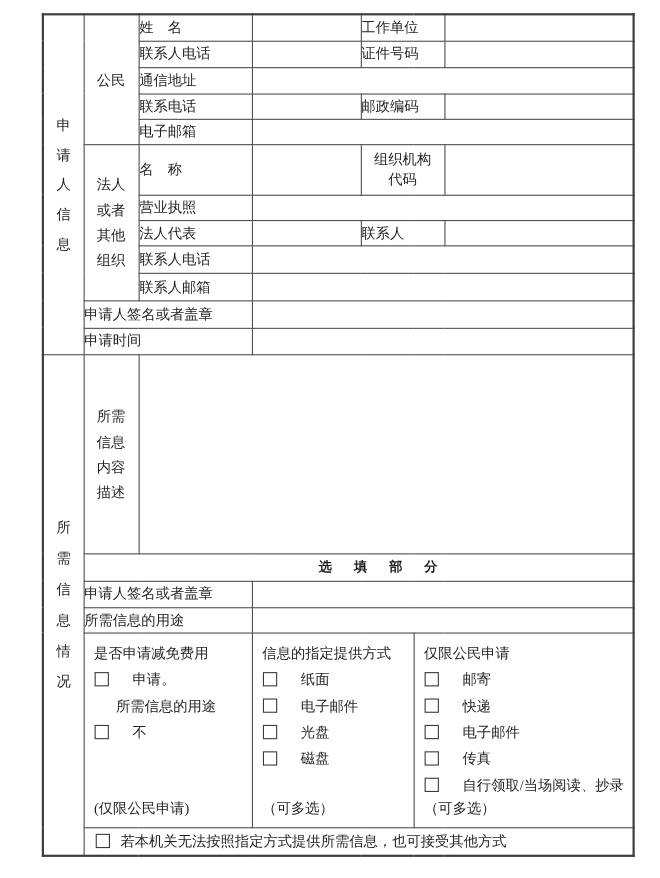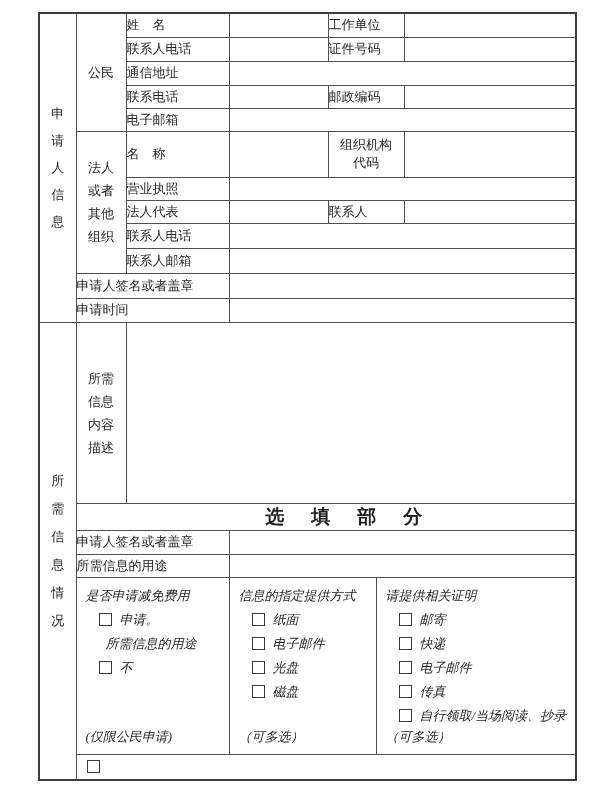--- a/index.html
+++ b/index.html
@@ -17,25 +17,25 @@
   td {
     border:1px solid #4f4f4f;
     padding:0; font-size:13px; vertical-align:middle;
     overflow:hidden;
   }
   .flabel { }
   .vlabel { text-align:center; white-space:pre-line; line-height:27px; font-size:13px; }
   .vlabel6 { text-align:center; white-space:pre-line; line-height:28px; font-size:13px; }
   .glabel { text-align:center; white-space:pre-line; line-height:23px;margin-top:36px; }
   .wrap2 { text-align:center; white-space:pre-line; line-height:18px; }
-  .section-hdr { text-align:center; font-weight:bold; font-size:19px; letter-spacing:4px;padding-left:40px; }
-  .top-cell { vertical-align:top;font-style:italic; }
+  .section-hdr { text-align:center; font-weight:bold; font-size:12px; letter-spacing:4px;padding-left:40px; }
+  .top-cell { vertical-align:top; }
   .optcol { display:flex; flex-direction:column; height:175px; box-sizing:border-box; padding:10px 4px 9px 9px; }
   .opt-header { line-height:15px; }
-  .opt-item { display:flex; align-items:center; gap:8px; margin-top:10px; line-height:14px;margin-left:13px; }
+  .opt-item { display:flex; align-items:center; gap:22px; margin-top:10px; line-height:14px; }
   .opt-subnote { margin-top:10px; padding-left:20px; line-height:14px; }
   .opt-spacer { flex:1; }
   .opt-footer { line-height:15px; }
   .cb {
     display:inline-block; width:11px; height:11px;
     border:1px solid #3a3a3a; background:#fff; flex:none;
   }
   .fallback-row { display:flex; align-items:center; gap:10px; padding-left:10px; }
 </style>
 </head>
@@ -183,21 +183,21 @@
           <div class="opt-item">
             <span class="cb"></span>
             <span>磁盘</span>
           </div>
           <div class="opt-spacer"></div>
           <div class="opt-footer">（可多选）</div>
         </div>
       </td>
       <td colspan="2" class="top-cell">
         <div class="optcol">
-          <div class="opt-header">请提供相关证明</div>
+          <div class="opt-header">仅限公民申请</div>
           <div class="opt-item">
             <span class="cb"></span>
             <span>邮寄</span>
           </div>
           <div class="opt-item">
             <span class="cb"></span>
             <span>快递</span>
           </div>
           <div class="opt-item">
             <span class="cb"></span>
@@ -213,18 +213,19 @@
           </div>
           <div class="opt-spacer"></div>
           <div class="opt-footer">（可多选）</div>
         </div>
       </td>
     </tr>
     <tr style="height:26px">
       <td colspan="6">
         <div class="fallback-row">
           <span class="cb"></span>
+          <span>若本机关无法按照指定方式提供所需信息，也可接受其他方式</span>
         </div>
       </td>
     </tr>
   </tbody>
     </table>
 </div>
 
 </body></html>

